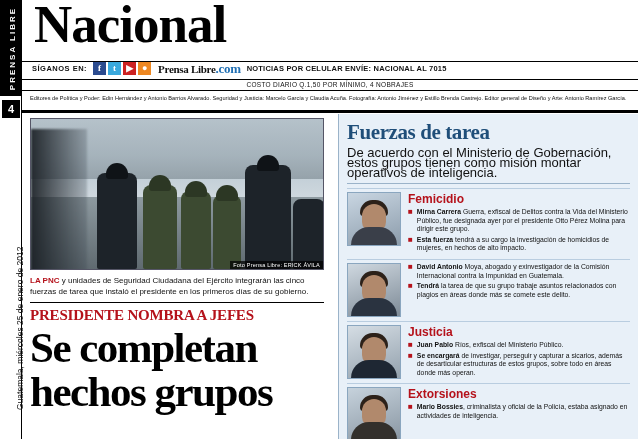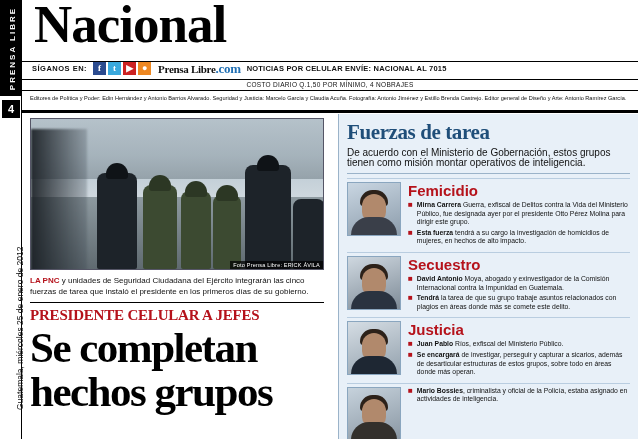--- a/index.html
+++ b/index.html
@@ -262,21 +262,21 @@
   }
   .rc-inner { padding: 6px 8px 0 8px; }
   .rc-title {
     font-family: "Liberation Serif", serif;
     font-weight: bold;
     font-size: 21px;
     color: #1f4e79;
     letter-spacing: -0.4px;
   }
   .rc-sub {
-    font-size: 10px;
+    font-size: 13px;
     line-height: 10px;
     color: #111;
     margin: 3px 0 5px 0;
   }
   .rc-divider { border-top: 1px solid #9bb3c9; margin: 4px 0; }
 
   .entry {
     display: flex;
     gap: 7px;
     padding: 3px 0 4px 0;
@@ -319,21 +319,21 @@
   .mug.m2 .body { background: #2a3340; }
   .mug.m3 { background: linear-gradient(160deg, #d5dde4, #93a1ad); }
   .mug.m3 .body { background: #1e2733; }
   .mug.m4 { background: linear-gradient(160deg, #c6d2dc, #8a97a3); }
   .mug.m4 .body { background: #33302c; }
 
   .etext { flex: 1 1 auto; min-width: 0; }
   .ecat {
     color: #b5121b;
     font-weight: bold;
-    font-size: 15px;
+    font-size: 12px;
     margin-bottom: 2px;
   }
   .bullet {
     display: flex;
     gap: 4px;
     font-size: 6.8px;
     line-height: 8.6px;
     margin-bottom: 2px;
     color: #111;
   }
@@ -393,21 +393,21 @@
 
       <div class="photo-credit">Foto Prensa Libre: ERICK ÁVILA</div>
     </div>
 
     <div class="lede">
       <span class="kicker">LA PNC</span><span> y unidades de Seguridad Ciudadana del Ejército integrarán las cinco fuerzas de tarea que instaló el presidente en los primeros días de su gobierno.</span>
     </div>
 
     <div class="rule-thin"></div>
 
-    <div class="overline">PRESIDENTE CELULAR A JEFES</div>
+    <div class="overline">PRESIDENTE NOMBRA A JEFES</div>
     <div class="headline">Se completan hechos grupos</div>
   </div>
 
   <div class="rightcol">
     <div class="rc-inner">
       <div class="rc-title">Fuerzas de tarea</div>
       <div class="rc-sub">De acuerdo con el Ministerio de Gobernación, estos grupos tienen como misión montar operativos de inteligencia.</div>
       <div class="rc-divider"></div>
 
       <div class="entry">
@@ -429,21 +429,20 @@
         </div>
       </div>
 
       <div class="entry">
         <div class="mug m2">
           <div class="hair"></div>
           <div class="head"></div>
           <div class="body"></div>
         </div>
         <div class="etext">
-          <div class="ecat">Secuestro</div>
           <div class="bullet">
             <span class="dot">■</span>
             <span><b>David Antonio</b><span> Moya, abogado y exinvestigador de la Comisión Internacional contra la Impunidad en Guatemala.</span></span>
           </div>
           <div class="bullet">
             <span class="dot">■</span>
             <span><b>Tendrá</b><span> la tarea de que su grupo trabaje asuntos relacionados con plagios en áreas donde más se comete este delito.</span></span>
           </div>
         </div>
       </div>
@@ -467,20 +466,21 @@
         </div>
       </div>
 
       <div class="entry">
         <div class="mug m4">
           <div class="hair"></div>
           <div class="head"></div>
           <div class="body"></div>
         </div>
         <div class="etext">
+          <div class="ecat">Extorsiones</div>
           <div class="bullet">
             <span class="dot">■</span>
             <span><b>Mario Bossies</b><span>, criminalista y oficial de la Policía, estaba asignado en actividades de inteligencia.</span></span>
           </div>
         </div>
       </div>
 
     </div>
   </div>
 

